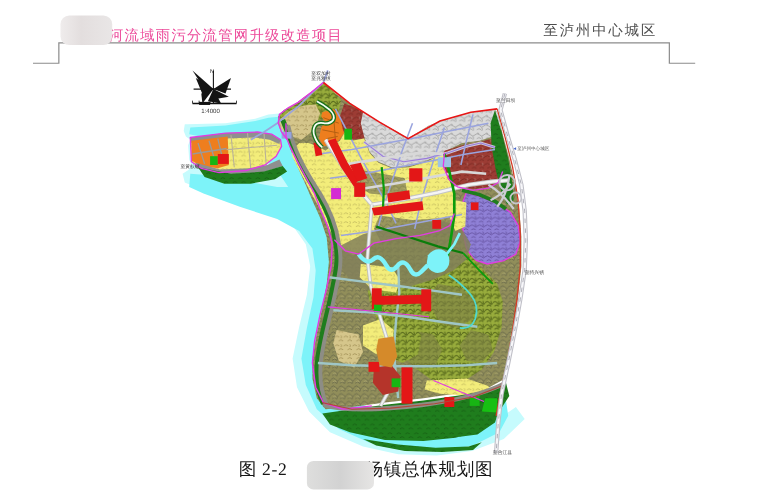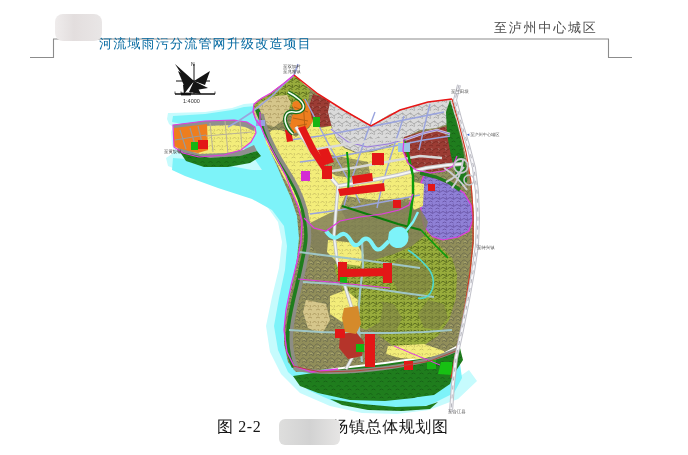--- a/index.html
+++ b/index.html
@@ -1,17 +1,17 @@
 <!DOCTYPE html>
 <html><head>
 <meta charset="utf-8">
 <style>
 html,body{margin:0;padding:0;width:688px;height:455px;background:#ffffff;overflow:hidden}
 body{position:relative;font-family:"Liberation Serif",serif}
-.hdrl{position:absolute;left:99px;top:35px;font-size:13px;color:#0369a1;letter-spacing:1.2px;white-space:nowrap}
+.hdrl{position:absolute;left:99px;top:23px;font-size:13px;color:#ec4899;letter-spacing:1.2px;white-space:nowrap}
 .hdrr{position:absolute;left:494px;top:19px;font-size:13px;color:#4c4c4c;letter-spacing:1.8px;white-space:nowrap}
 .blur1{position:absolute;left:55px;top:14px;width:47px;height:27px;background:linear-gradient(90deg,#efecec,#e3dede 40%,#e9e6e6);border-radius:8px}
 .cap{position:absolute;left:217px;top:417px;font-size:16px;color:#171717;letter-spacing:0.6px;white-space:nowrap}
 .blur2{position:absolute;left:279px;top:419px;width:61px;height:26px;background:linear-gradient(90deg,#dededd,#d2d2d2 50%,#e6e5e4);border-radius:6px}
 svg.map{position:absolute;left:0;top:0}
 </style>
 </head>
 <body>
 
 <svg class="map" width="688" height="455" viewBox="0 0 688 455">

